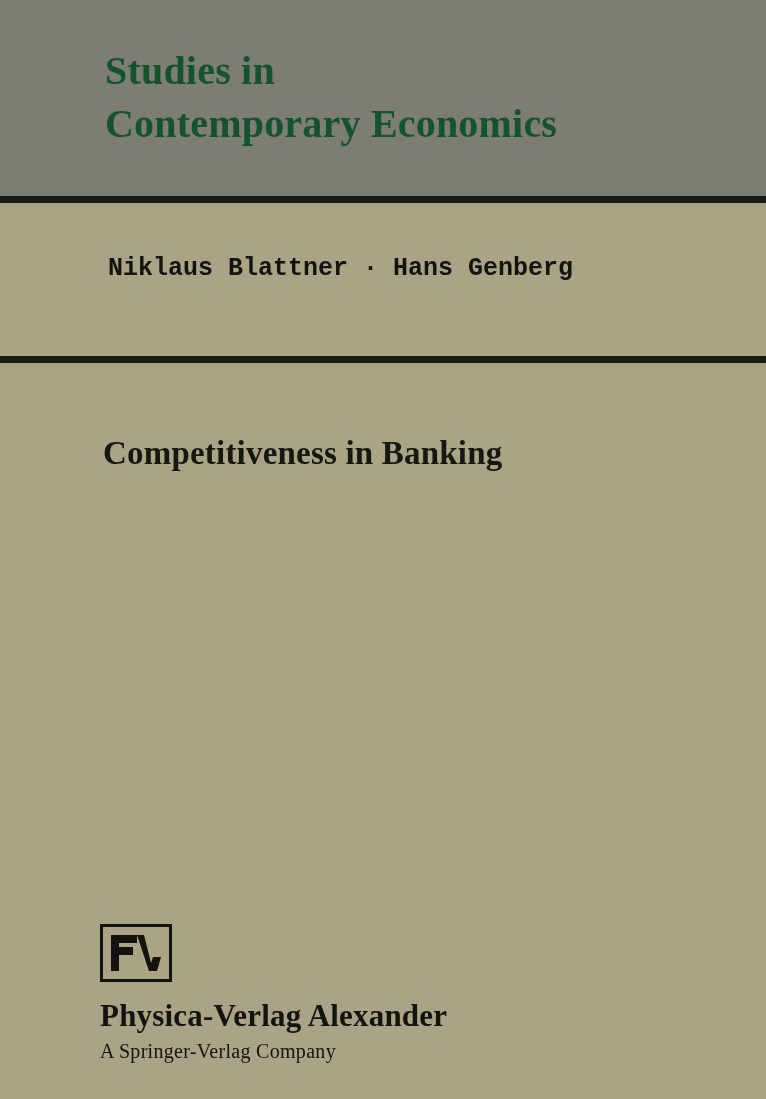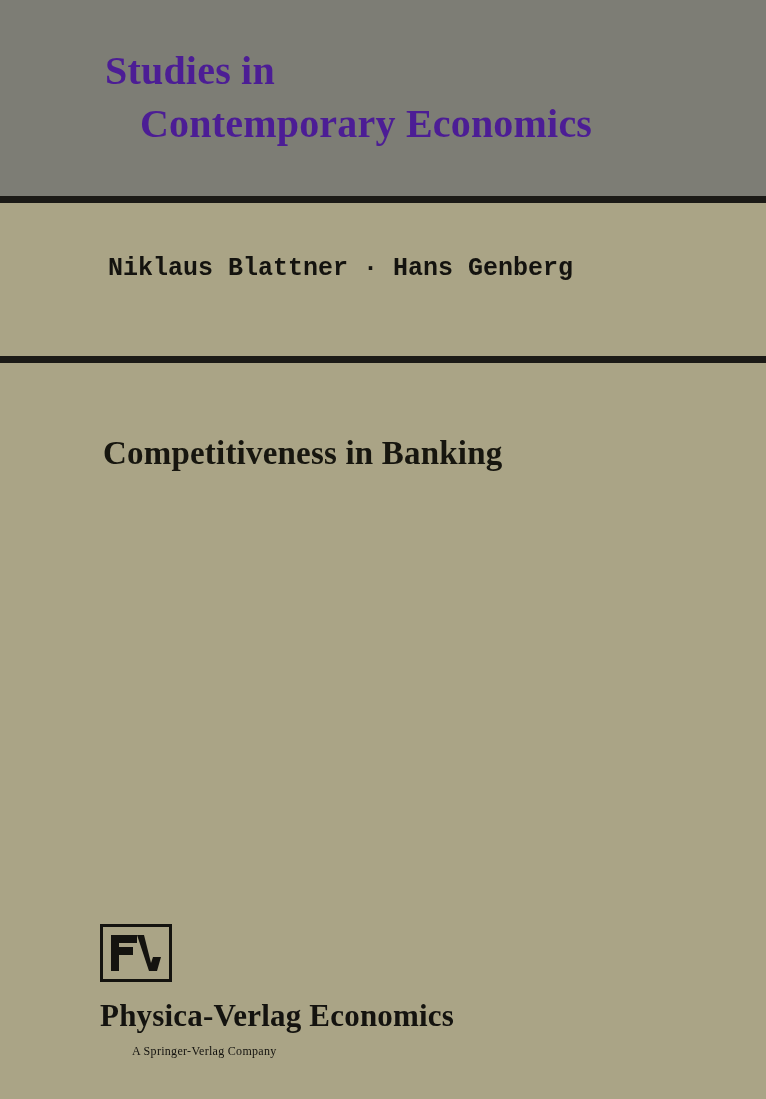--- a/index.html
+++ b/index.html
@@ -28,30 +28,29 @@
     left: 0;
     width: 766px;
     height: 196px;
     background: #7d7d75;
   }
   .series-title {
     position: absolute;
     left: 105px;
     top: 44px;
     width: 600px;
-    color: #4c1d95;
+    color: #14532d;
     font-family: "Liberation Serif", serif;
     font-weight: bold;
     font-size: 40px;
     line-height: 53px;
     letter-spacing: 0.2px;
   }
   .series-title .line2 {
     display: block;
-    margin-left: 35px;
   }
   
   .editors {
     position: absolute;
     left: 108px;
     top: 248px;
     width: 600px;
     color: #14130f;
     font-family: Liberation Mono, monospace;
     font-weight: bold;
@@ -109,24 +108,23 @@
     font-family: "Liberation Serif", serif;
     font-weight: bold;
     font-size: 31px;
     line-height: 36px;
     letter-spacing: 0.2px;
   }
   .publisher-sub {
     margin-top: 7px;
     color: #14130f;
     font-family: "Liberation Serif", serif;
-    font-size: 12px;
+    font-size: 20px;
     line-height: 20px;
     letter-spacing: 0.3px;
-    margin-left: 32px;
   }
 </style>
 </head>
 <body>
 
 <div class="cover">
 
   <div class="series-band"></div>
 
   <div class="series-title">
@@ -144,17 +142,17 @@
 
   <div class="book-title">Competitiveness in Banking</div>
 
   <div class="publisher-block">
     <div class="logo">
       <svg width="66" height="52" viewBox="0 0 66 52" aria-hidden="true">
         <path d="M8 8 L8 44 L16 44 L16 28 L30 28 L30 20 L16 20 L16 16 L34 16 L34 8 Z" fill="#14130f"></path>
         <path d="M34 8 L46 44 L54 44 L58 30 L50 30 L48 36 L41 8 Z" fill="#14130f"></path>
       </svg>
     </div>
-    <div class="publisher-name">Physica-Verlag Economics</div>
+    <div class="publisher-name">Physica-Verlag Alexander</div>
     <div class="publisher-sub">A Springer-Verlag Company</div>
   </div>
 
 </div>
 
 </body></html>

